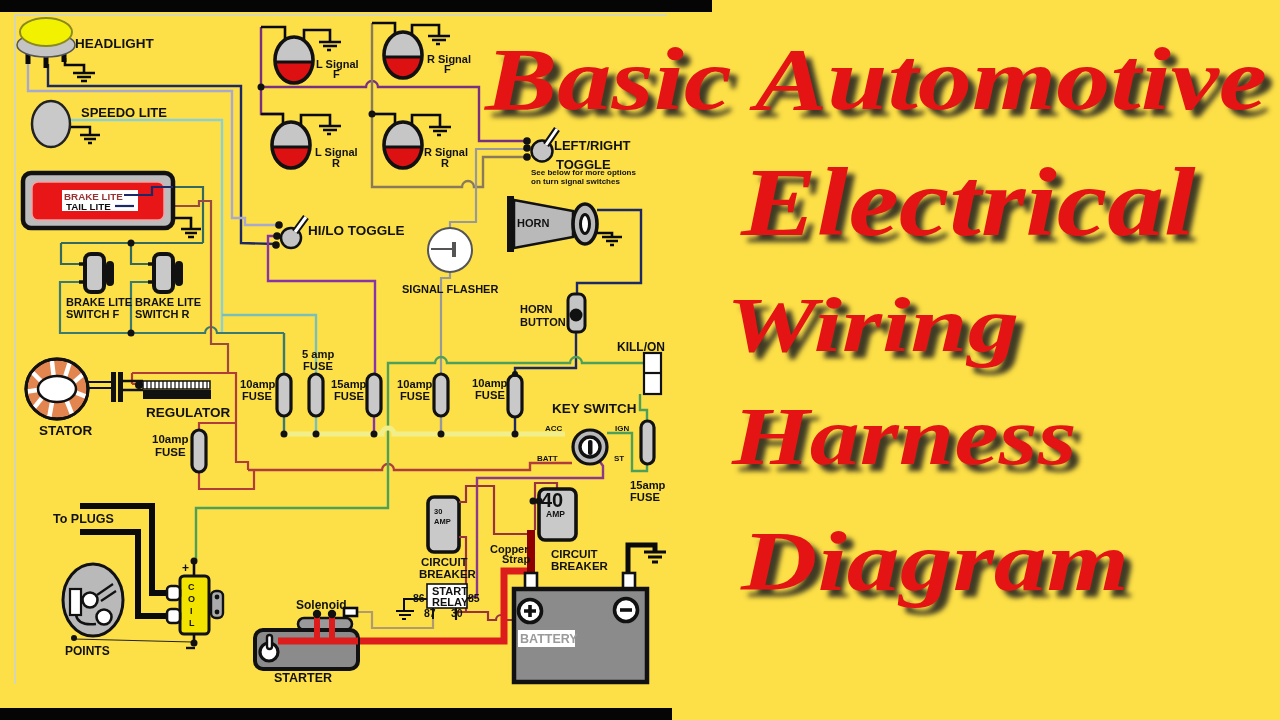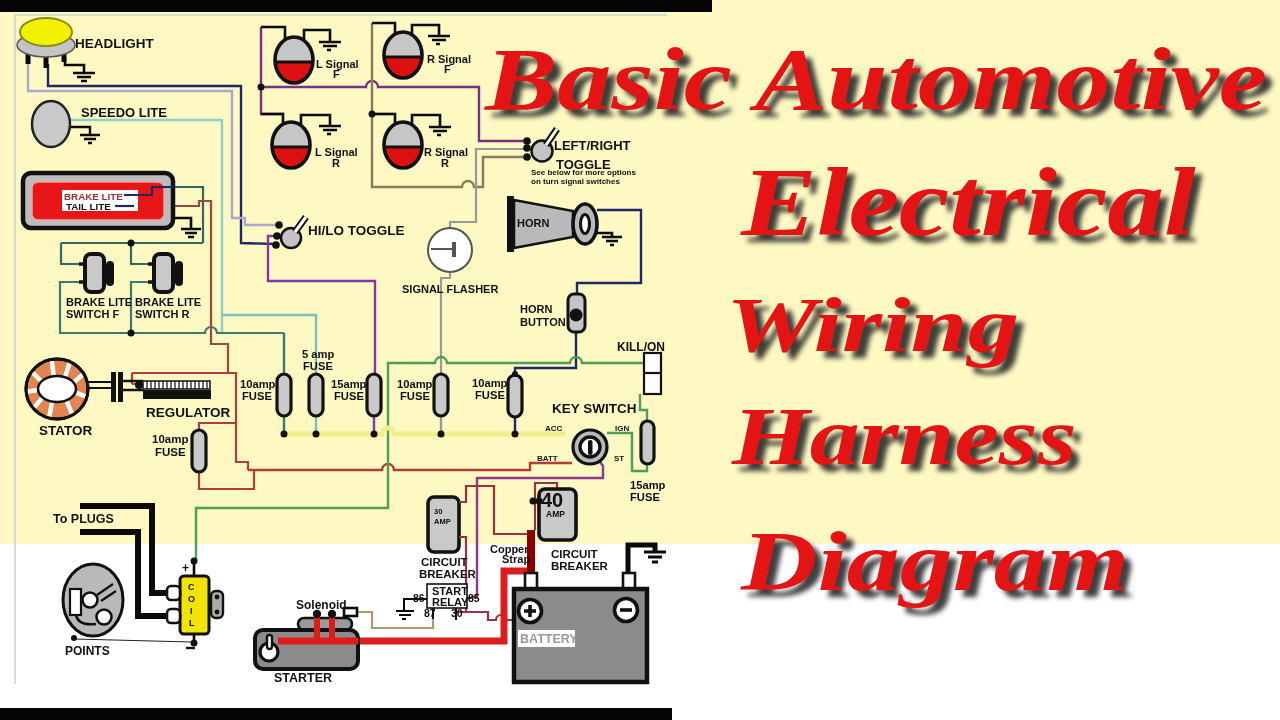--- a/index.html
+++ b/index.html
@@ -1,16 +1,16 @@
 <!DOCTYPE html>
 <html><head>
 <meta charset="utf-8">
 <style>
   html,body{margin:0;padding:0;background:#ffffff;width:1280px;height:720px;overflow:hidden;}
-  #stage{position:relative;width:1280px;height:544px;background:#fef9c3;font-family:"Liberation Sans",sans-serif;}
+  #stage{position:relative;width:1280px;height:720px;background:#fde047;font-family:"Liberation Sans",sans-serif;}
   svg{position:absolute;left:0;top:0;}
   .title{position:absolute;font-family:"Liberation Serif",serif;font-weight:bold;font-style:italic;color:#e41414;text-shadow:6px 7px 5px rgba(30,30,30,0.85);white-space:nowrap;line-height:1;}
 </style>
 </head>
 <body>
 <div id="stage">
 <svg width="1280" height="720" viewBox="0 0 1280 720">
 
   <rect x="0" y="0" width="712" height="12" fill="#050505"></rect>
   <rect x="0" y="708" width="672" height="12" fill="#050505"></rect>

